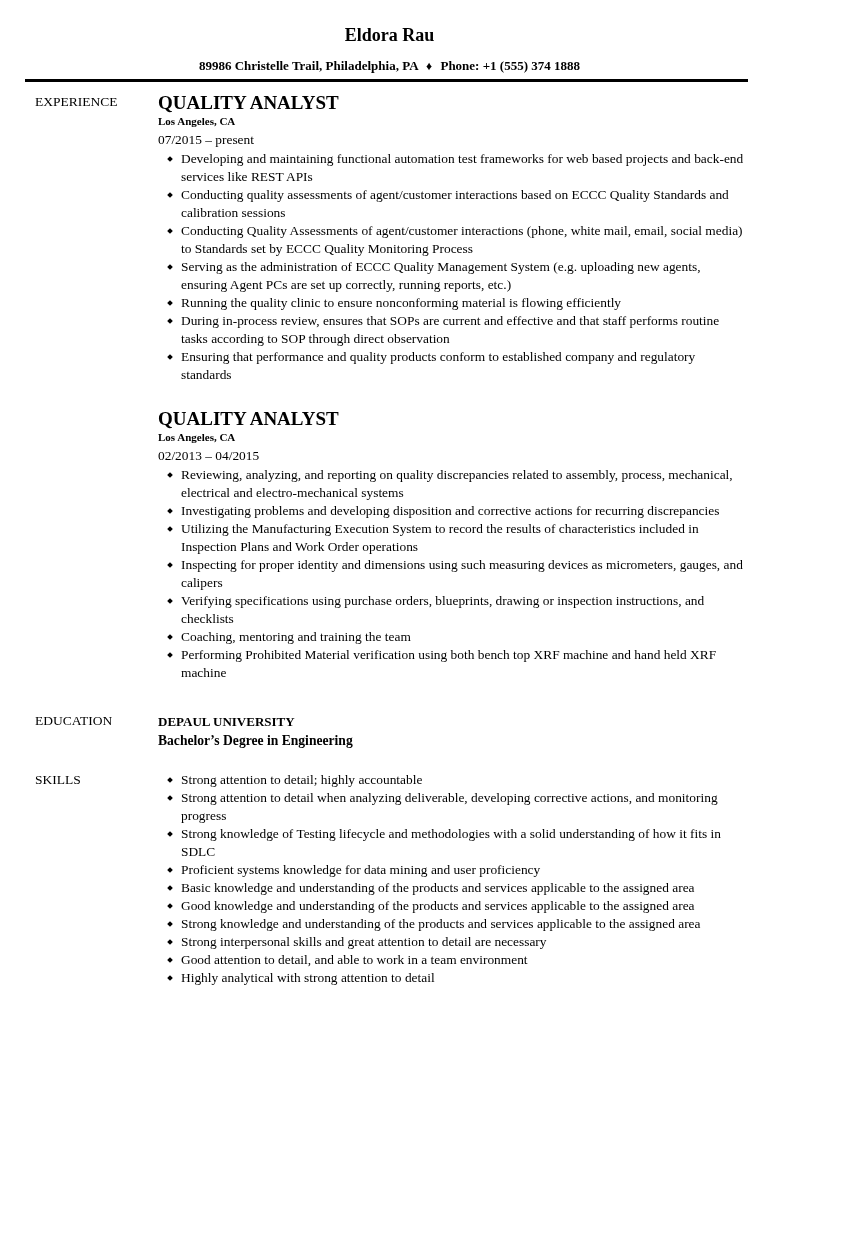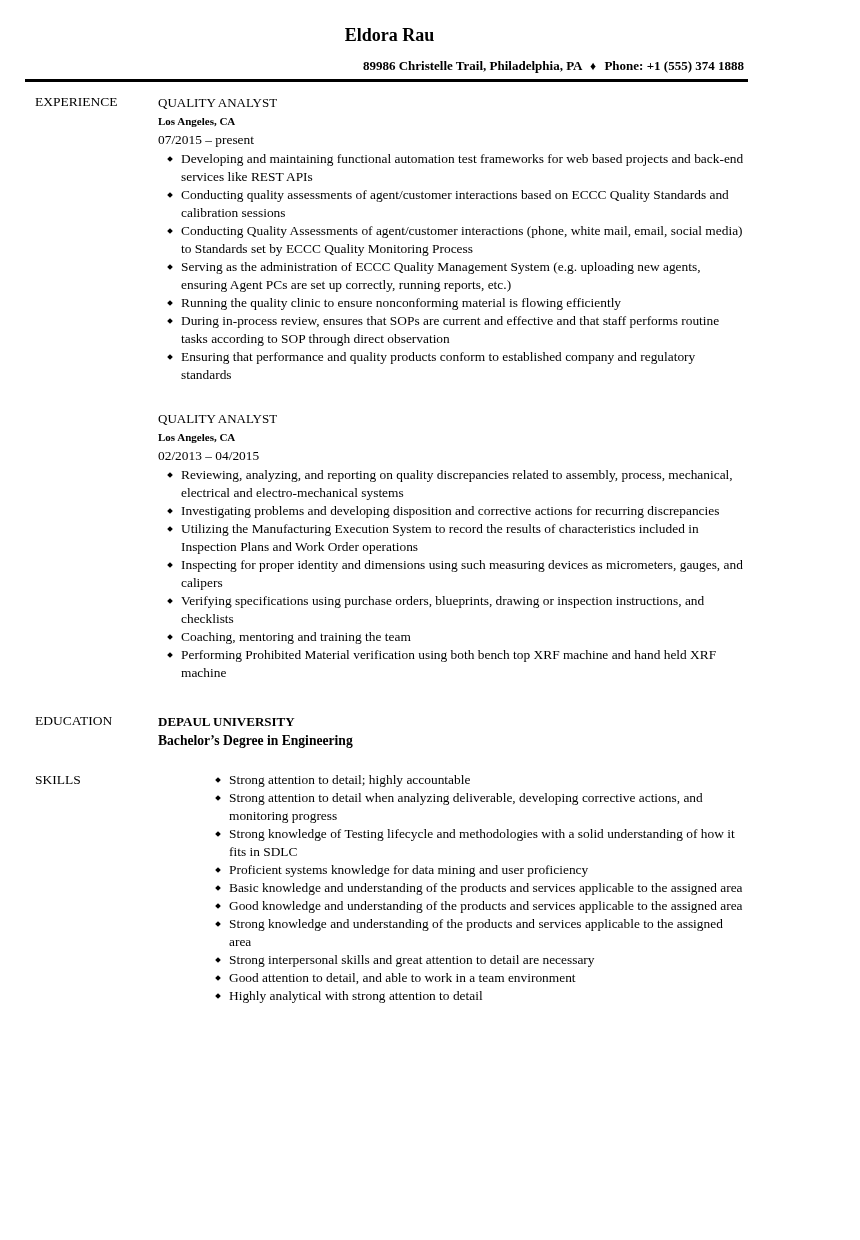--- a/index.html
+++ b/index.html
@@ -11,42 +11,42 @@
     overflow:hidden;
   }
   .page { box-sizing:border-box; width:792px; padding:24px 48px 20px 35px; }
 
   
   .hdr-name {
     text-align:center; font-weight:bold; font-size:18px; line-height:22px;
     margin-bottom:12px;
   }
   .hdr-contact {
-    text-align:right; font-weight:bold; font-size:13px; line-height:16px;
+    text-align:center; font-weight:bold; font-size:13px; line-height:16px;
   }
   .hdr-contact .sep { display:inline-block; padding:0 5px; font-size:12px; }
   .hdr-rule {
     border:none; border-top:3px solid #000;
     margin:5px -4px 0 -10px; 
   }
 
   
   .section { display:flex; align-items:flex-start; }
   .section-experience { margin-top:11px; }
   .section-education  { margin-top:30px; }
-  .section-skills     { margin-top:20px;gap:48px; }
+  .section-skills     { margin-top:20px; }
   .section-label {
     width:123px; flex-shrink:0;
     font-size:13.5px; line-height:18px;
   }
   .section-content { flex:1; min-width:0; }
 
   
   .job + .job { margin-top:25px; }
-  .job-title    { font-weight:normal; font-size:13px; line-height:19px; }
+  .job-title    { font-weight:bold; font-size:19px; line-height:19px; }
   .job-location { font-weight:bold; font-size:11px; line-height:19px; }
   .job-dates    { line-height:17px; margin-bottom:2px; }
 
   
   .bullet-list { list-style:none; margin:0; padding:0 0 0 9px; }
   .bullet-item { display:flex; }
   .bullet-marker {
     width:4px; height:4px; background:#000;
     transform:rotate(45deg);
     margin:7px 9px 0 1px; flex-shrink:0;

